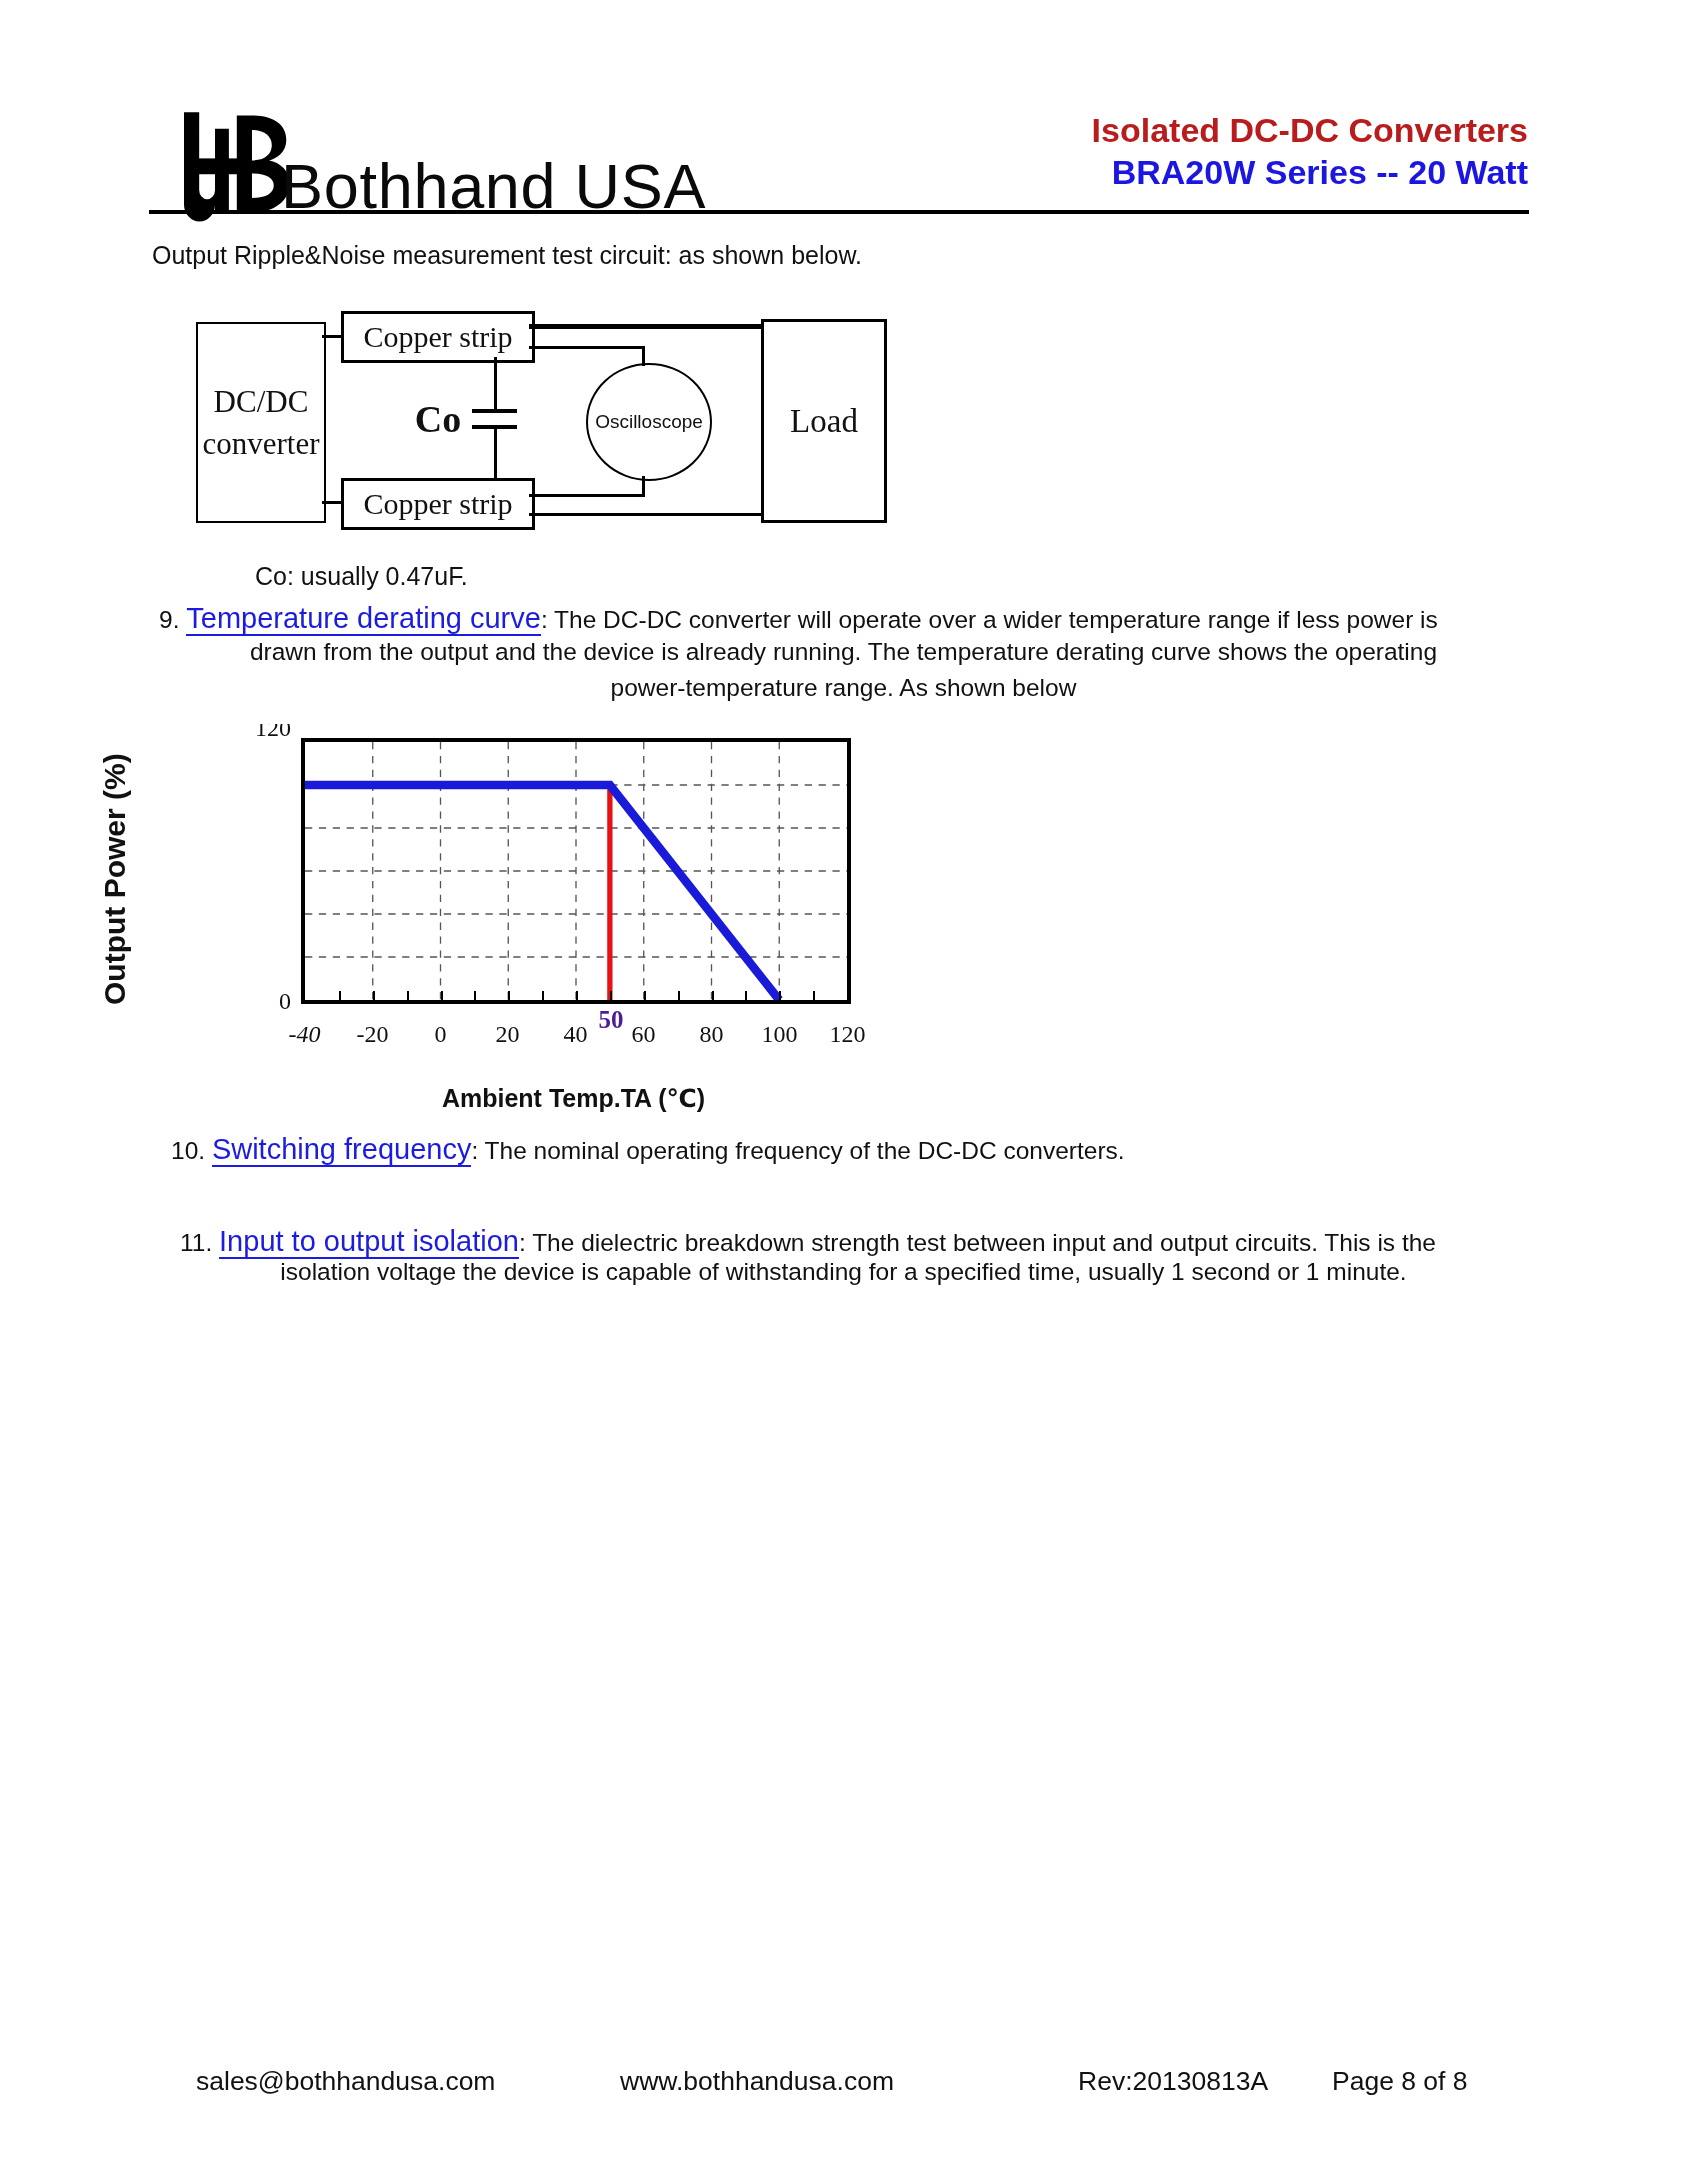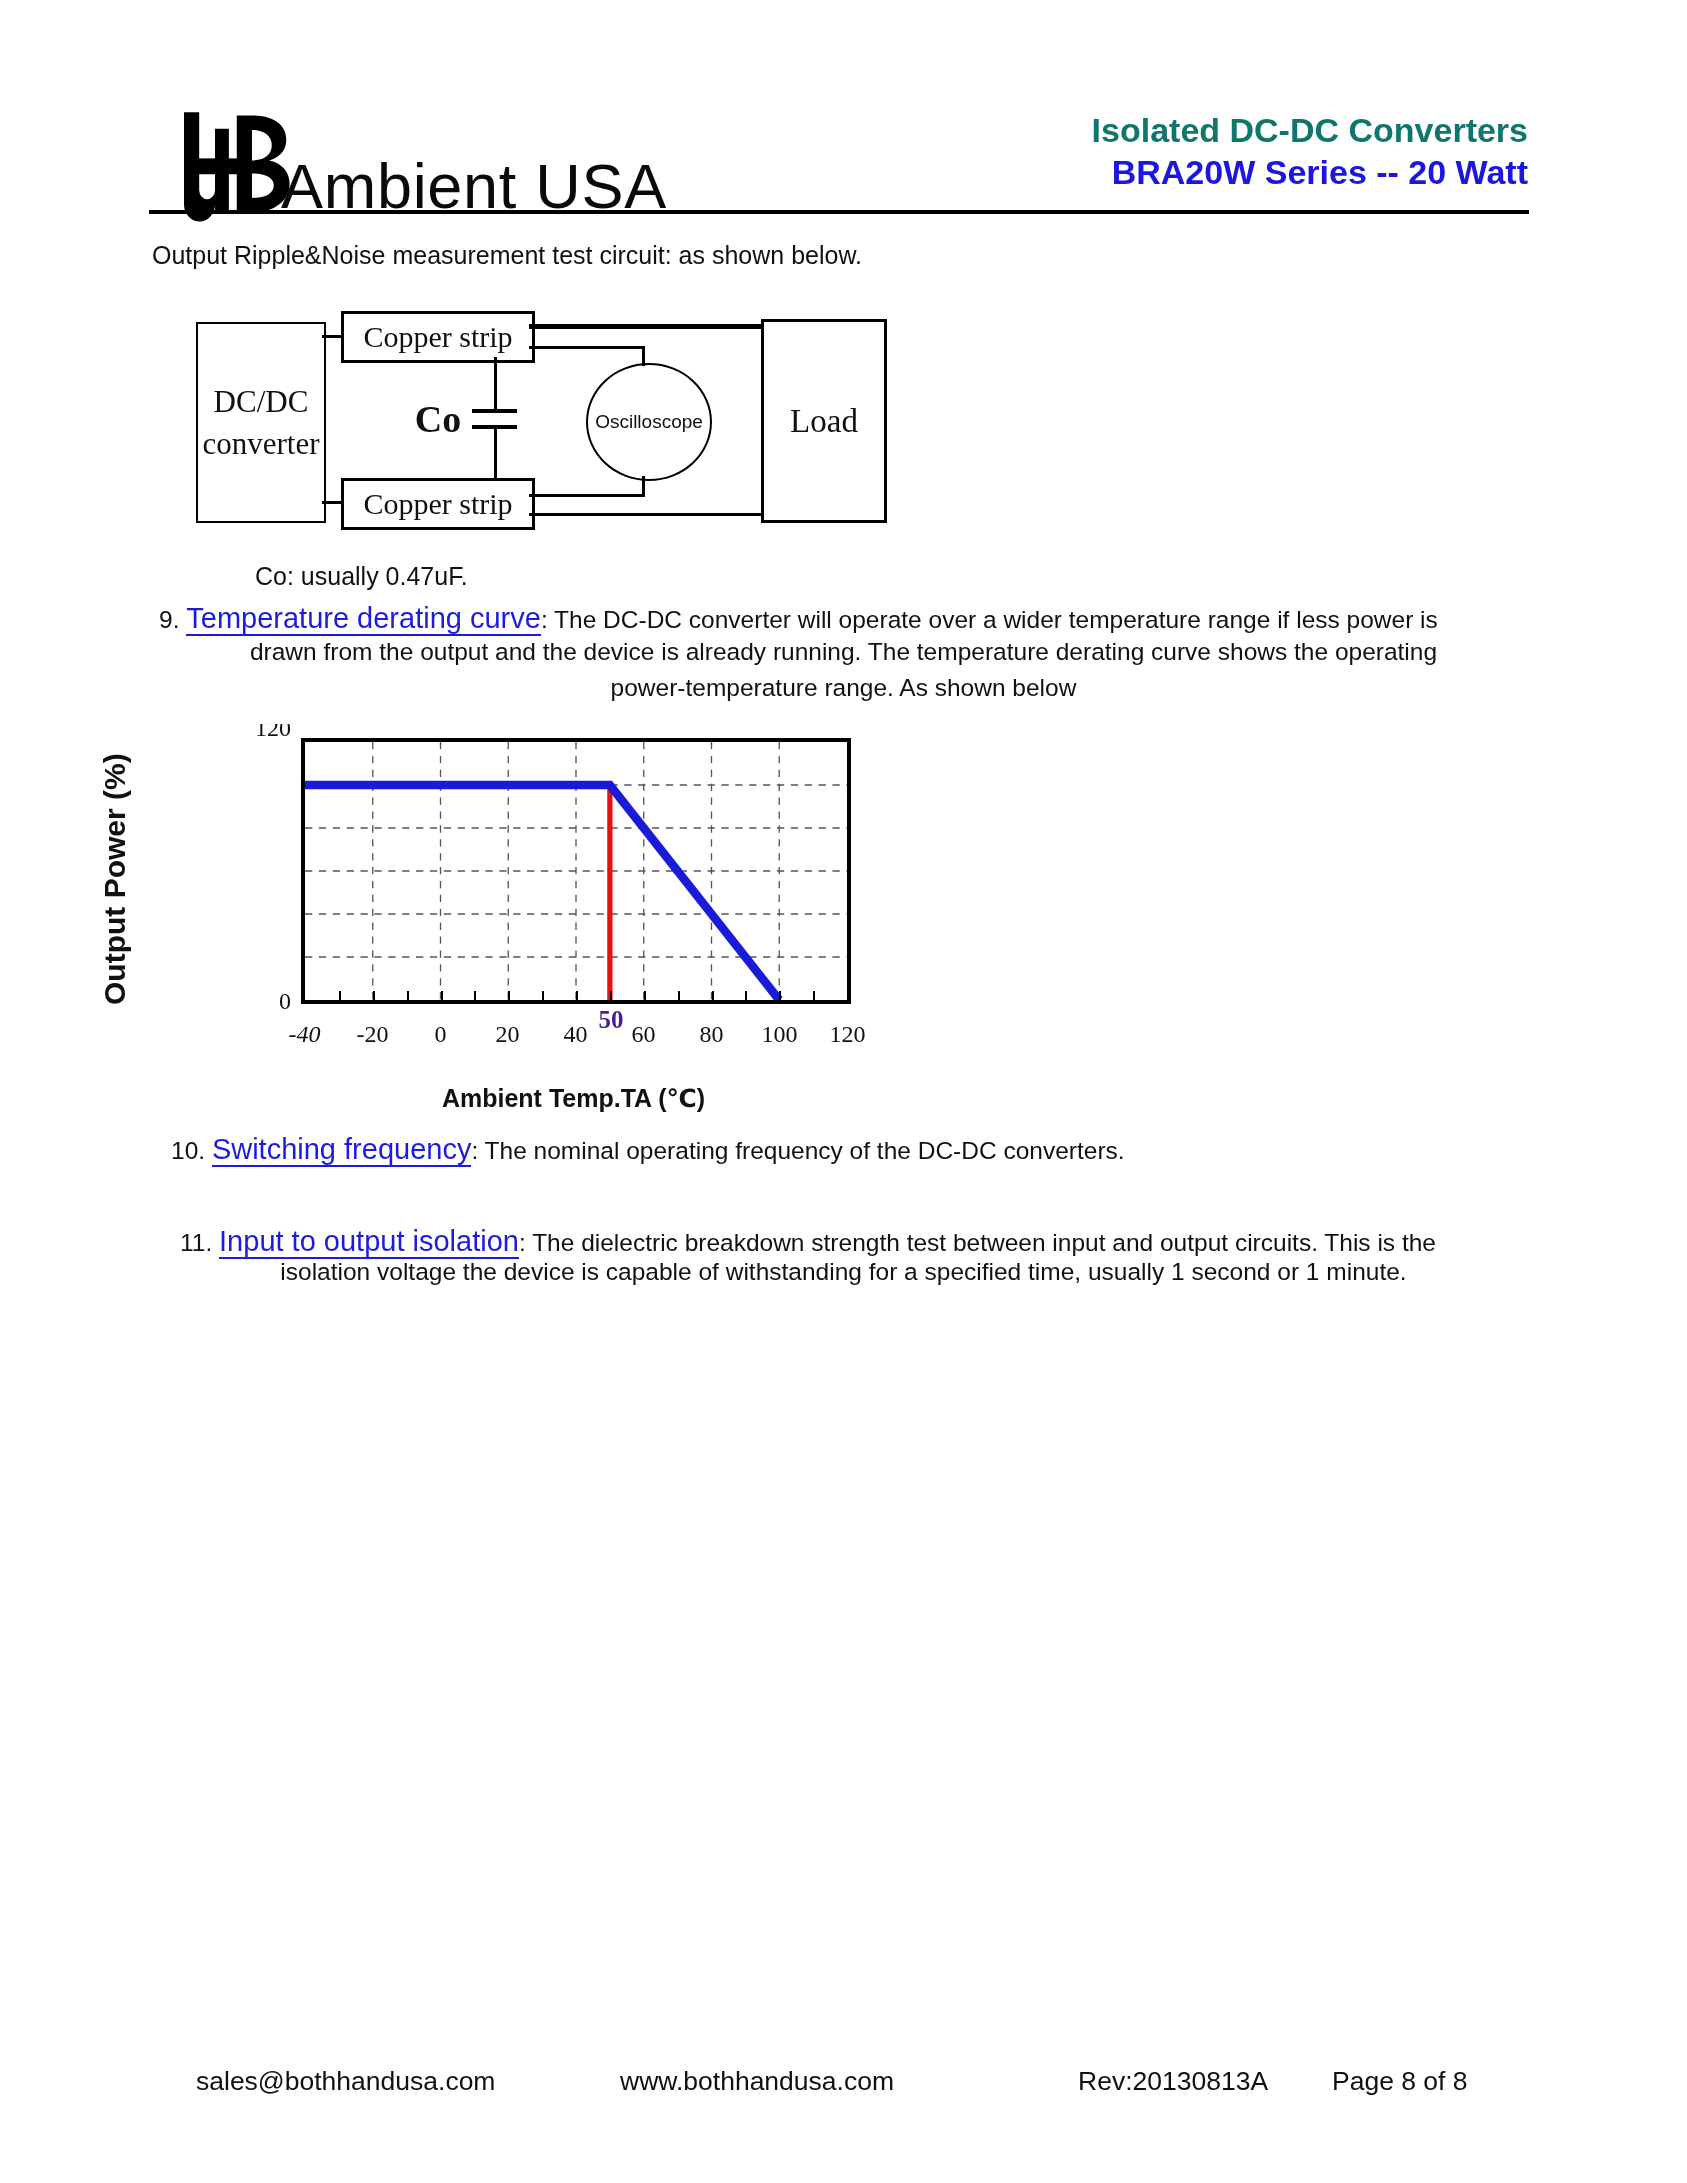--- a/index.html
+++ b/index.html
@@ -64,22 +64,22 @@
 <div id="page">
 
   <svg class="abs" id="brand-logo" style="left:151px;top:99px;" width="165" height="132" viewBox="0 0 250 200">
     <path d="M50,20 h23 v118 a12,14 0 0 0 24,0 V45 h21 v45 h14 V20 h21 v-?" fill="none"></path>
     <path d="M50,20 h23 v118 a12,14 0 0 0 24,0 V45 h21 V170 h-21 v-10 a23,25 0 0 1 -47,0 Z" fill="#000"></path>
     <rect x="71" y="90" width="62" height="24" fill="#000"></rect>
     <path d="M130,25 h23 c30,0 52,12 52,37 c0,18 -14,28 -26,31 c16,3 31,15 31,35 c0,28 -26,44 -56,44 l-24,-2 Z" fill="#000"></path>
     <path d="M153,47 v46 c20,0 30,-10 30,-23 c0,-14 -12,-23 -30,-23 Z" fill="#fff"></path>
     <path d="M153,113 v37 c22,0 33,-8 33,-19 c0,-12 -13,-18 -33,-18 Z" fill="#fff"></path>
   </svg>
-  <div class="abs" id="brand-text">Ambient USA</div>
-  <div class="abs hdr-blue" id="hdr-line1" style="color: #0f766e;">Isolated DC-DC Converters</div>
+  <div class="abs" id="brand-text">Bothhand USA</div>
+  <div class="abs hdr-blue" id="hdr-line1" style="color: #b91c1c;">Isolated DC-DC Converters</div>
   <div class="abs hdr-blue" id="hdr-line2" style="color: rgb(27, 22, 224);">BRA20W Series -- 20 Watt</div>
   <div class="abs" id="header-rule"></div>
 
   <div class="abs" id="intro-line">Output Ripple&amp;Noise measurement test circuit: as shown below.</div>
 
   <div>
     <div class="abs cbox" id="dcdc-box">
       <span id="dcdc-label" style="white-space:pre-line;">DC/DC
 converter</span>
     </div>

